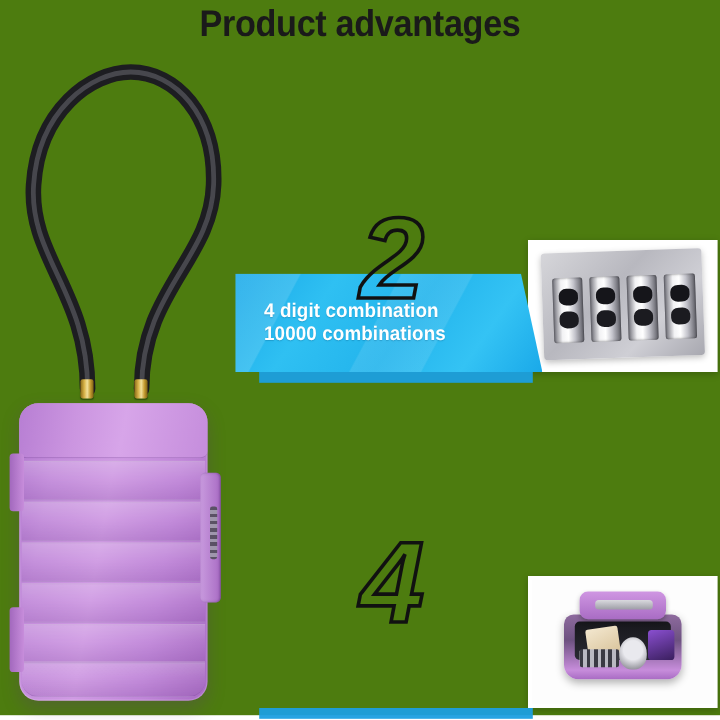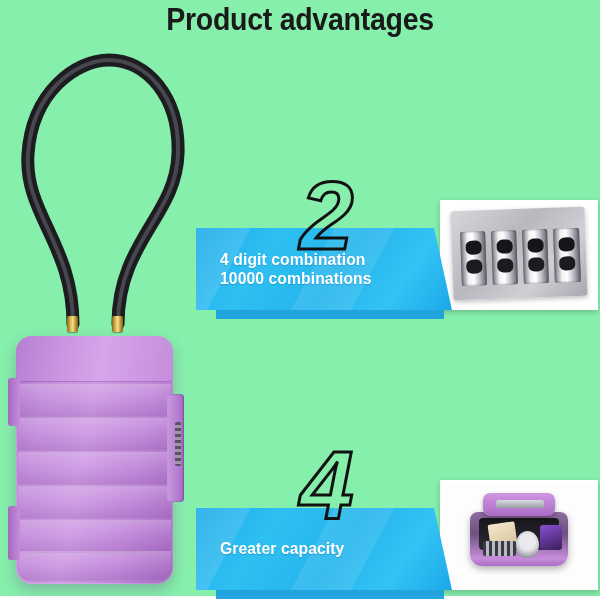--- a/index.html
+++ b/index.html
@@ -2,21 +2,21 @@
 <html><head>
 <meta charset="utf-8">
 <style>
   * { box-sizing: border-box; margin: 0; padding: 0; }
   html, body {
     width: 600px; height: 600px;
     background: #ffffff;
     font-family: "Liberation Sans", sans-serif;
     overflow: hidden;
   }
-  #page { position: relative; width: 600px; height: 596px; background: #86efac; }
+  #page { position: relative; width: 600px; height: 596px; background: #4d7c0f; }
 
   
   .page-title {
     position: absolute; top: 2px; left: 0; width: 600px;
     text-align: center;
     font-family: "Liberation Sans Narrow", "Liberation Sans", sans-serif;
     font-size: 31px; font-weight: 700; letter-spacing: -0.3px;
     color: #1a1a1a;
     transform: scaleX(0.92);
   }
@@ -326,24 +326,19 @@
           <div class="ph4-case"></div>
           <div class="ph4-inner"></div>
           <div class="ph4-item ph4-papers"></div>
           <div class="ph4-item ph4-watch"></div>
           <div class="ph4-item ph4-phone"></div>
           <div class="ph4-item ph4-cards"></div>
           <div class="ph4-lid"></div>
         </div>
       </div>
       <div class="banner-shadow bs-left"></div>
-      <div class="banner to-left">
-        <div class="banner-text">
-          <div>Greater capacity</div>
-        </div>
-      </div>
       <div class="numeral n4">
         <span>4</span>
       </div>
     </div>
 
   </div>
 </div>
 
 </body></html>

